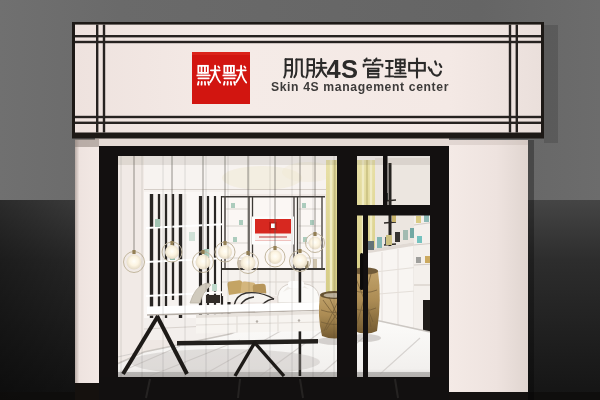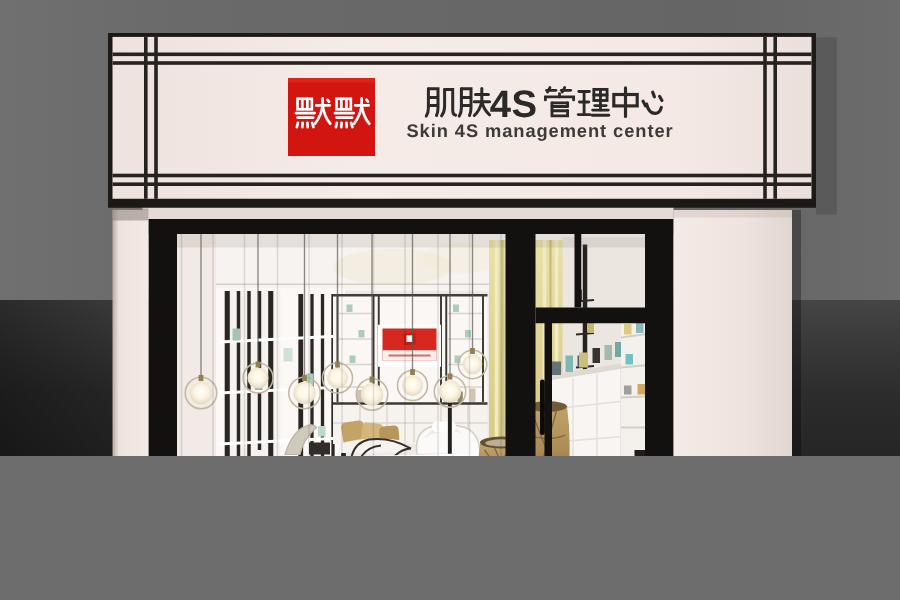--- a/index.html
+++ b/index.html
@@ -1,16 +1,16 @@
 <!DOCTYPE html>
 <html><head>
 <meta charset="utf-8">
 <style>
   html,body{margin:0;padding:0;background:#6d6d6d;}
-  #stage{position:relative;width:600px;height:304px;overflow:hidden;font-family:"Liberation Sans",sans-serif;}
+  #stage{position:relative;width:600px;height:400px;overflow:hidden;font-family:"Liberation Sans",sans-serif;}
 </style>
 </head>
 <body>
 <div id="stage">
 <svg width="600" height="400" viewBox="0 0 600 400" xmlns="http://www.w3.org/2000/svg">
 <defs>
   <linearGradient id="wallTop" x1="0" y1="0" x2="1" y2="0">
     <stop offset="0" stop-color="#707070"></stop>
     <stop offset="0.2" stop-color="#6a6a6a"></stop>
     <stop offset="0.8" stop-color="#656565"></stop>

